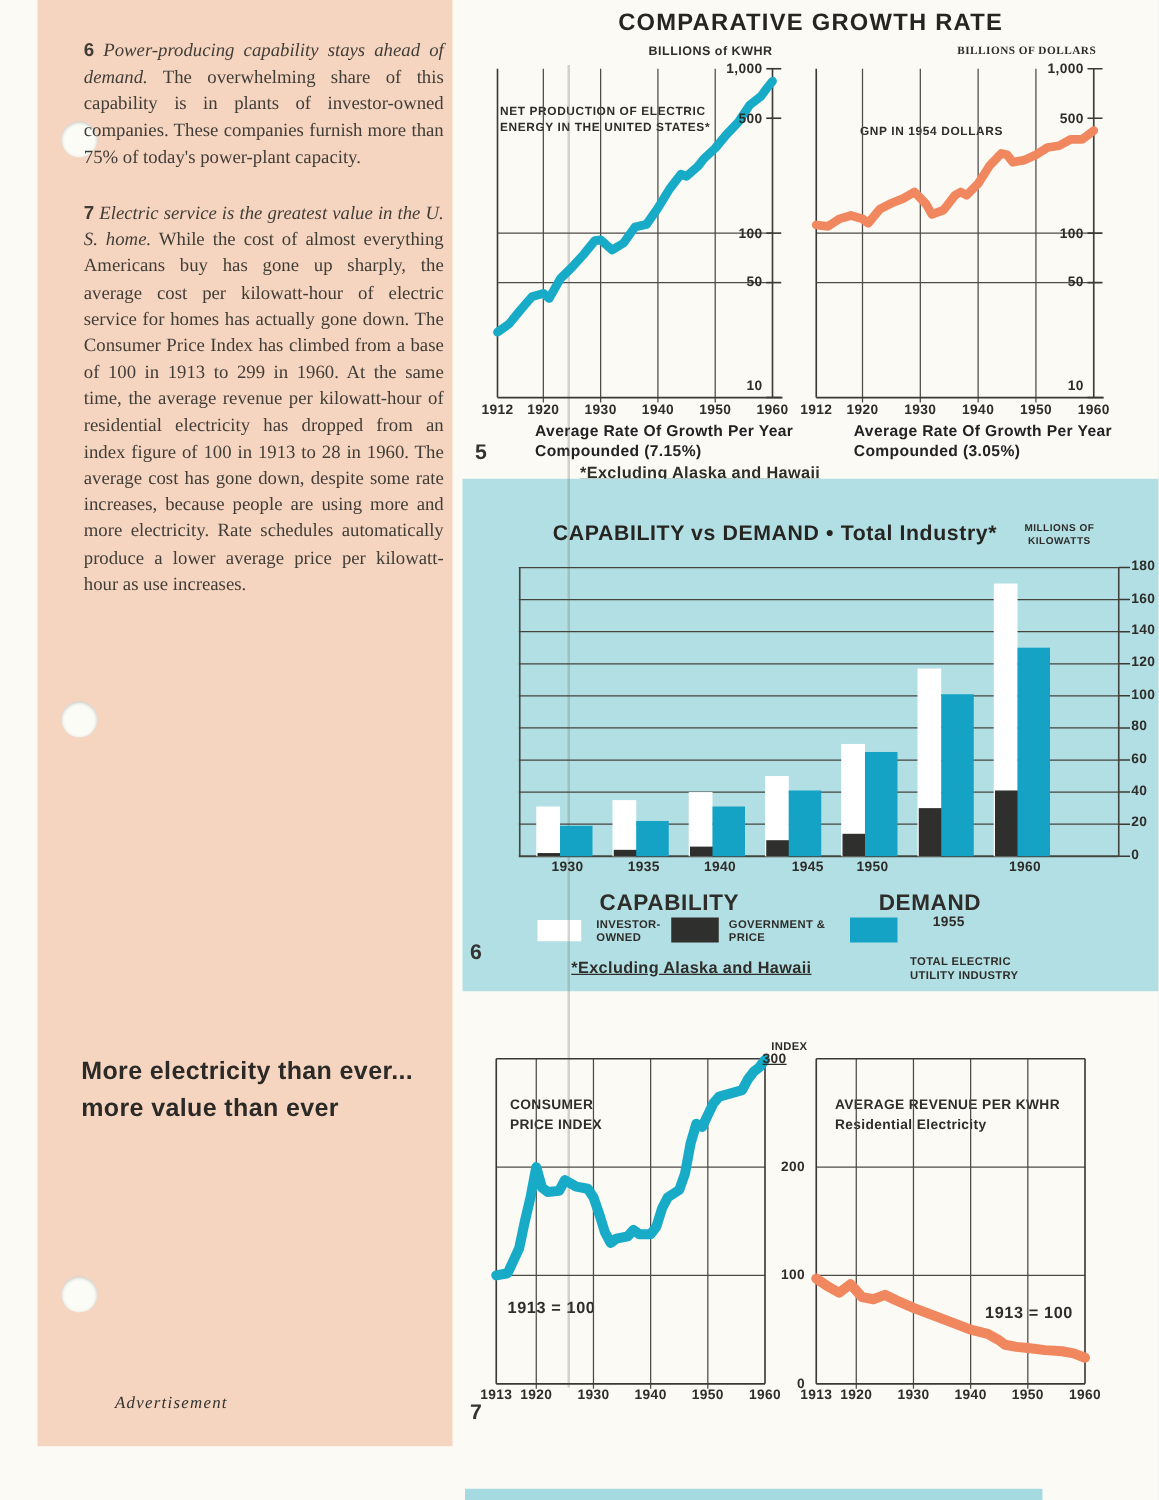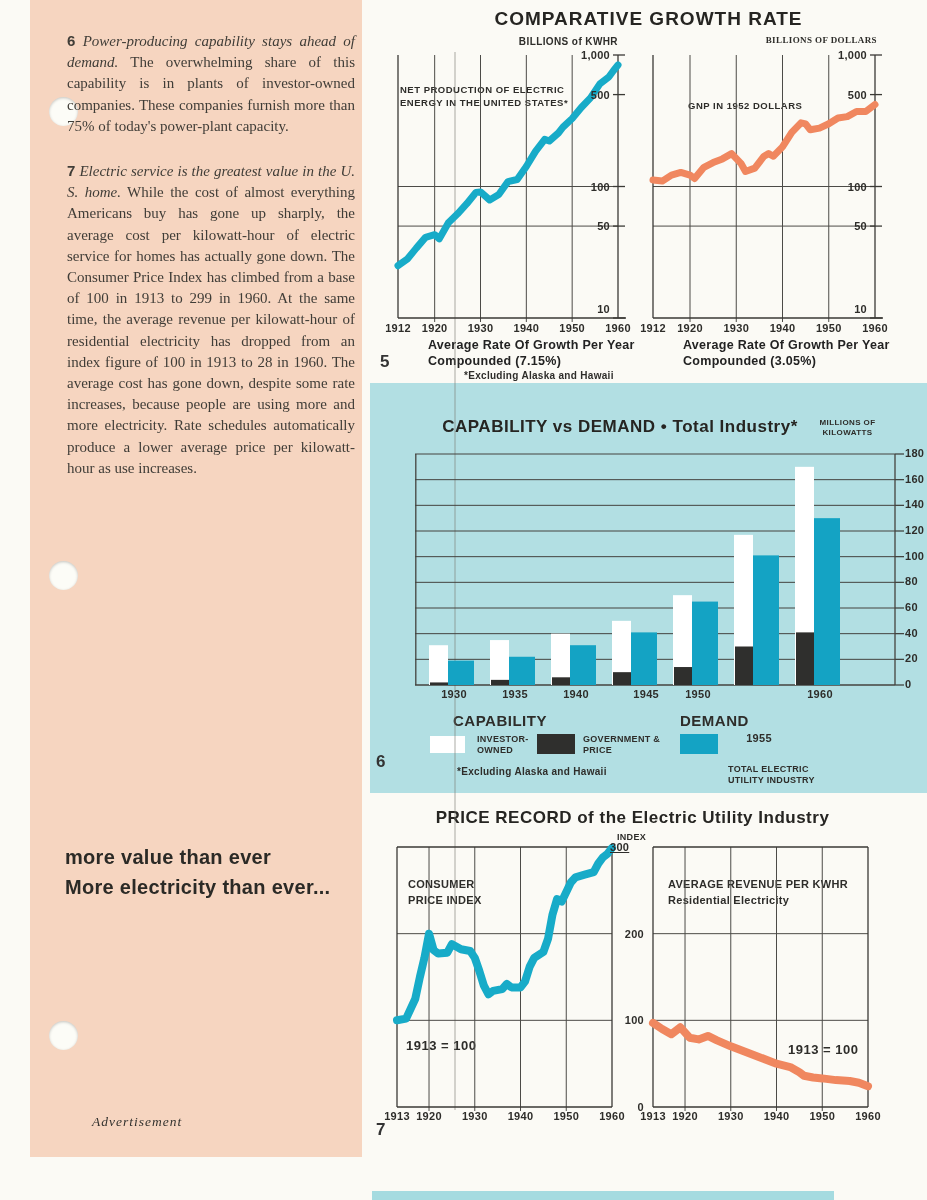--- a/index.html
+++ b/index.html
@@ -21,31 +21,31 @@
           font-style:italic;font-size:13.5px;letter-spacing:1px;color:#33322e;}
   
   .cl{position:absolute;font-weight:bold;color:#2e2d2a;letter-spacing:.3px;font-size:11px;}
   .sec-title{font-size:19px;letter-spacing:1px;color:#262522;text-align:center;}
   .sub-title{font-size:17px;letter-spacing:.5px;color:#262522;text-align:center;}
   .unit{font-size:10px;letter-spacing:.4px;}
   .unit-sm{font-size:8px;letter-spacing:.4px;line-height:10px;}
   .ann{font-size:9.5px;letter-spacing:.5px;line-height:12.5px;}
   .ann-lg{font-size:11px;letter-spacing:.3px;line-height:15.5px;}
   .cap{font-size:12.5px;line-height:15.5px;color:#222;}
-  .fn{font-size:10px;letter-spacing:.3px;}
+  .fn{font-size:13px;letter-spacing:.3px;text-decoration:underline;}
   .fig{font-size:17px;color:#333;}
   .note{font-size:13px;letter-spacing:.5px;}
   
   .cap-box{position:absolute;left:370px;top:383px;width:557px;height:410px;background:#b2dfe3;}
   .sw{position:absolute;}
   .sw-white{background:#ffffff;}
   .sw-dark{background:#2f2f2d;}
   .sw-teal{background:#14a3c4;}
   .lg{font-size:9px;line-height:10.5px;letter-spacing:.3px;}
-  .lg-h{font-size:15px;letter-spacing:.5px;text-align:left;}
+  .lg-h{font-size:18px;letter-spacing:.5px;text-align:center;}
   
   .fold-line{position:absolute;left:454px;top:52px;width:2px;height:1058px;
              background:rgba(125,125,115,.32);}
   .bottom-strip{position:absolute;left:372px;top:1191px;width:462px;height:9px;background:#a5dbe0;}
 </style>
 </head>
 <body>
 
 <div class="page" id="pg">
 
@@ -62,36 +62,36 @@
       <span>The overwhelming share of this capability is in plants of investor-owned companies. These companies furnish more than 75% of today's power-plant capacity.</span>
     </p>
     <p class="para">
       <span class="pnum">7</span>
       <span class="lead">Electric service is the greatest value in the U. S. home.</span>
       <span>While the cost of almost everything Americans buy has gone up sharply, the average cost per kilowatt-hour of electric service for homes has actually gone down. The Consumer Price Index has climbed from a base of 100 in 1913 to 299 in 1960. At the same time, the average revenue per kilowatt-hour of residential electricity has dropped from an index figure of 100 in 1913 to 28 in 1960. The average cost has gone down, despite some rate increases, because people are using more and more electricity. Rate schedules automatically produce a lower average price per kilowatt-hour as use increases.</span>
     </p>
   </div>
 
   <div class="headline">
+    <div>More electricity than ever...</div>
     <div>more value than ever</div>
-    <div>More electricity than ever...</div>
   </div>
 
   <div class="advert">Advertisement</div>
 
   <div class="cl sec-title" style="left:370px;top:8px;width:557px;">COMPARATIVE GROWTH RATE</div>
 
   <div class="cl unit" style="left:468px;top:36px;width:150px;text-align:right;">BILLIONS of KWHR</div>
   <div class="cl unit" style="left:737px;top:35px;width:140px;text-align:right;font-size:9px;font-family:Liberation Serif, serif;">BILLIONS OF DOLLARS</div>
 
   <div class="cl ann" style="left:400px;top:84px;">
     <div>NET PRODUCTION OF ELECTRIC</div>
     <div>ENERGY IN THE UNITED STATES*</div>
   </div>
-  <div class="cl ann" style="left:688px;top:100px;">GNP IN 1952 DOLLARS</div>
+  <div class="cl ann" style="left:688px;top:100px;">GNP IN 1954 DOLLARS</div>
 
   <div class="cl cap" style="left:428px;top:338px;">
     <div>Average Rate Of Growth Per Year</div>
     <div>Compounded (7.15%)</div>
   </div>
   <div class="cl fn" style="left:464px;top:370px;">*Excluding Alaska and Hawaii</div>
   <div class="cl fig" style="left:380px;top:352px;">5</div>
 
   <div class="cl cap" style="left:683px;top:338px;">
     <div>Average Rate Of Growth Per Year</div>
@@ -121,21 +121,20 @@
   </div>
   <div class="sw sw-teal" style="left:680px;top:734px;width:38px;height:20px;"></div>
   <div class="cl lg" style="left:728px;top:764px;">
     <div>TOTAL ELECTRIC</div>
     <div>UTILITY INDUSTRY</div>
   </div>
 
   <div class="cl fn" style="left:457px;top:766px;">*Excluding Alaska and Hawaii</div>
   <div class="cl fig" style="left:376px;top:752px;">6</div>
 
-  <div class="cl sub-title" style="left:370px;top:808px;width:525px;">PRICE RECORD of the Electric Utility Industry</div>
   <div class="cl" style="left:600px;top:832px;width:46px;text-align:right;font-size:9px;">INDEX</div>
 
   <div class="cl ann-lg" style="left:408px;top:877px;">
     <div>CONSUMER</div>
     <div>PRICE INDEX</div>
   </div>
   <div class="cl note" style="left:406px;top:1038px;">1913 = 100</div>
 
   <div class="cl ann-lg" style="left:668px;top:877px;">
     <div>AVERAGE REVENUE PER KWHR</div>

